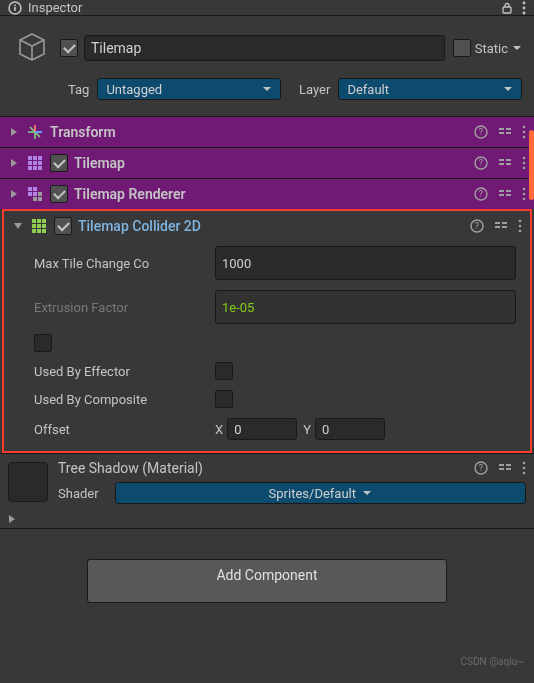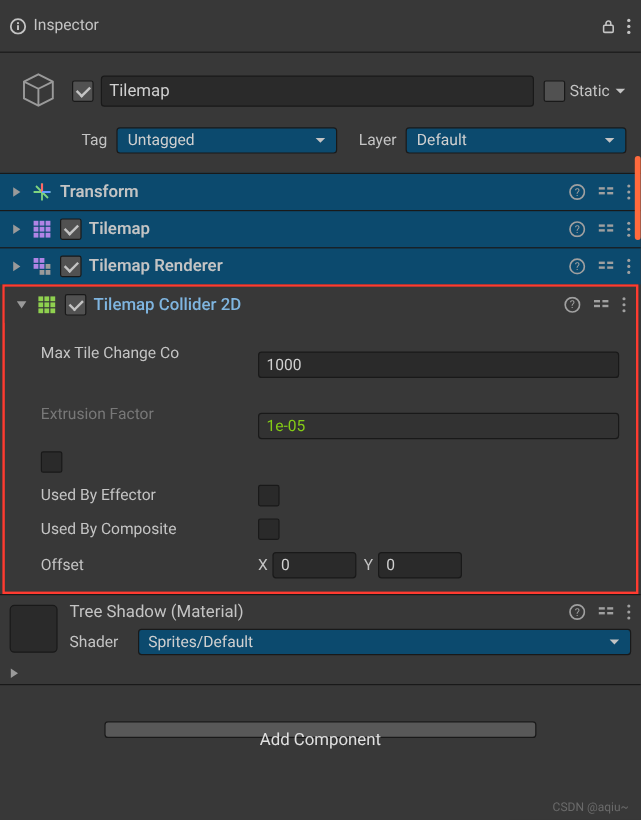--- a/index.html
+++ b/index.html
@@ -1,74 +1,74 @@
 <!DOCTYPE html>
 <html><head>
 <meta charset="utf-8">
 <style>
 * { margin: 0; padding: 0; box-sizing: border-box; font-family: -apple-system, BlinkMacSystemFont, "Segoe UI", Roboto, sans-serif; }
 body { background: #383838; color: #c4c4c4; font-size: 13px; width: 534px; height: 683px; overflow: hidden; position: relative; }
 
-.tab-header { background: #383838; display: flex; align-items: center; padding: 4px 8px; height: 44px; border-bottom: 1px solid #191919; justify-content: space-between; }
+.tab-header { background: #383838; display: flex; align-items: center; padding: 4px 8px; height: 16px; border-bottom: 1px solid #191919; justify-content: space-between; }
 .tab-header .left { display: flex; align-items: center; gap: 6px; }
 .tab-header .right { display: flex; align-items: center; gap: 8px; }
 .tab-title { font-size: 13px; }
 
 .panel-body { padding: 6px 8px 8px 8px; }
 
 .name-row { display: flex; align-items: center; gap: 8px; padding: 6px 4px; }
 .cube-icon { width: 40px; height: 40px; display: flex; align-items: center; justify-content: center; }
 .name-check { display:flex; align-items:center; gap:6px; flex:1; }
 .name-input { flex: 1; background: #2a2a2a; border: 1px solid #191919; border-radius: 3px; color: #d0d0d0; padding: 4px 6px; font-size: 14px; height: 26px; }
 .static-area { display: flex; align-items: center; gap: 4px; }
 .static-chk { width: 18px; height: 18px; background: #515151; border: 1px solid #191919; border-radius: 2px; }
 
 .tag-layer-row { display: flex; align-items: center; gap: 8px; padding: 4px 4px 8px 60px; }
 .tl-label { font-size: 13px; }
 .dropdown { background: #0c4a6e; border: 1px solid #191919; border-radius: 3px; color: #d0d0d0; padding: 3px 8px; font-size: 13px; height: 22px; display: flex; align-items: center; justify-content: space-between; min-width: 120px; }
 .dropdown .dd-arrow { margin-left: 6px; }
 
-.component-row { display: flex; align-items: center; padding: 6px 8px; gap: 6px; border-top: 1px solid #191919; background: #0c4a6e; }
+.component-row { display: flex; align-items: center; padding: 6px 8px; gap: 6px; border-top: 1px solid #191919; background: #701a75; }
 .component-row.dark { background: #383838; }
 .foldout { width: 12px; display:flex; align-items:center; justify-content:center; cursor:pointer; }
 .comp-icon { width: 18px; height: 18px; display:flex; align-items:center; justify-content:center; }
 .comp-chk { width: 18px; height: 18px; background: #515151; border: 1px solid #191919; border-radius: 2px; display:flex; align-items:center; justify-content:center; }
 .comp-chk.checked::after { content: ""; width: 5px; height: 9px; border: solid #c4c4c4; border-width: 0 2px 2px 0; transform: rotate(45deg) translate(-1px,-1px); }
 .comp-title { flex: 1; font-weight: 600; font-size: 14px; }
 .comp-title.blue { color: #7fb5e0; font-weight: 500; }
 .comp-actions { display: flex; align-items: center; gap: 10px; color: #a0a0a0; }
 
 .highlighted-box { border: 2px solid #ff3b30; margin: 0 2px; padding-bottom: 6px; background: #383838; }
 
 .prop-row { display: flex; align-items: center; padding: 5px 14px 5px 30px; gap: 6px; }
 .prop-label { width: 175px; font-size: 13px; display:flex; align-items:center; white-space: nowrap; overflow:hidden; text-overflow:ellipsis; }
 .prop-label.disabled { color: #787878; }
-.prop-field { flex: 1; background: #2a2a2a; border: 1px solid #191919; border-radius: 3px; color: #d0d0d0; padding: 3px 6px; height: 22px; font-size: 13px; display:flex; align-items:center; justify-content:space-between;margin-top:19px; }
+.prop-field { flex: 1; background: #2a2a2a; border: 1px solid #191919; border-radius: 3px; color: #d0d0d0; padding: 3px 6px; height: 34px; font-size: 13px; display:flex; align-items:center; justify-content:space-between; }
 .prop-field.disabled { color: #84cc16; background: #323232; }
 .object-picker { width: 18px; height: 18px; border: 1px solid #191919; border-radius: 50%; display:flex; align-items:center; justify-content:center; margin-left: 6px; background: #2a2a2a; }
 .object-picker::after { content:""; width:6px; height:6px; border-radius:50%; border: 1px solid #c4c4c4; background:#c4c4c4; }
 .small-chk { width: 18px; height: 18px; background: #2a2a2a; border: 1px solid #191919; border-radius: 2px; }
 
 .vec-part { display:flex; align-items:center; gap:4px; }
 .vec-label { font-size: 13px; }
 .vec-input { width: 70px; background: #2a2a2a; border: 1px solid #191919; border-radius: 3px; color: #d0d0d0; padding: 3px 6px; height: 22px; font-size: 13px; }
 
 .info-row { padding: 6px 14px 0 12px; display:flex; align-items:center; gap:4px; }
 
 .material-section { display:flex; align-items:center; gap:10px; padding: 6px 8px; border-top: 1px solid #191919; }
 .mat-swatch { width: 40px; height: 40px; background: #2a2a2a; border: 1px solid #191919; border-radius: 4px; }
 .material-section .mat-body { flex:1; display:flex; flex-direction:column; gap:6px; }
 .mat-title-row { display:flex; align-items:center; justify-content:space-between; }
 .mat-title { font-size: 14px; }
 .shader-row { display:flex; align-items:center; gap:16px; }
-.shader-dd { flex:1; }
+.shader-dd { flex:1;justify-content:center; }
 
 .bottom-area { padding: 30px 20px; display:flex; justify-content:center; border-top: 1px solid #191919; margin-top: 4px; }
-.add-btn { background: #585858; border: 1px solid #191919; border-radius: 3px; color: #e0e0e0; padding: 6px 20px; width: 360px; text-align: center; font-size: 14px; height: 14px; line-height:18px; }
-.watermark { position: absolute; right: 10px; bottom: 4px; font-size: 10px; color: #6a6a6a; }
+.add-btn { background: #585858; border: 1px solid #191919; border-radius: 3px; color: #e0e0e0; padding: 6px 20px; width: 360px; text-align: center; font-size: 14px; height: 44px; line-height:18px; }
+.watermark { position: absolute; right: 10px; bottom: 16px; font-size: 10px; color: #6a6a6a; }
 
 .scrollbar { position: absolute; right: 0; top: 130px; width: 5px; height: 70px; background: #ff6a3d; border-radius: 3px; }
 
 svg { display:block; }
 </style>
 </head>
 <body>
 
 <div class="tab-header">
   <div class="left">

